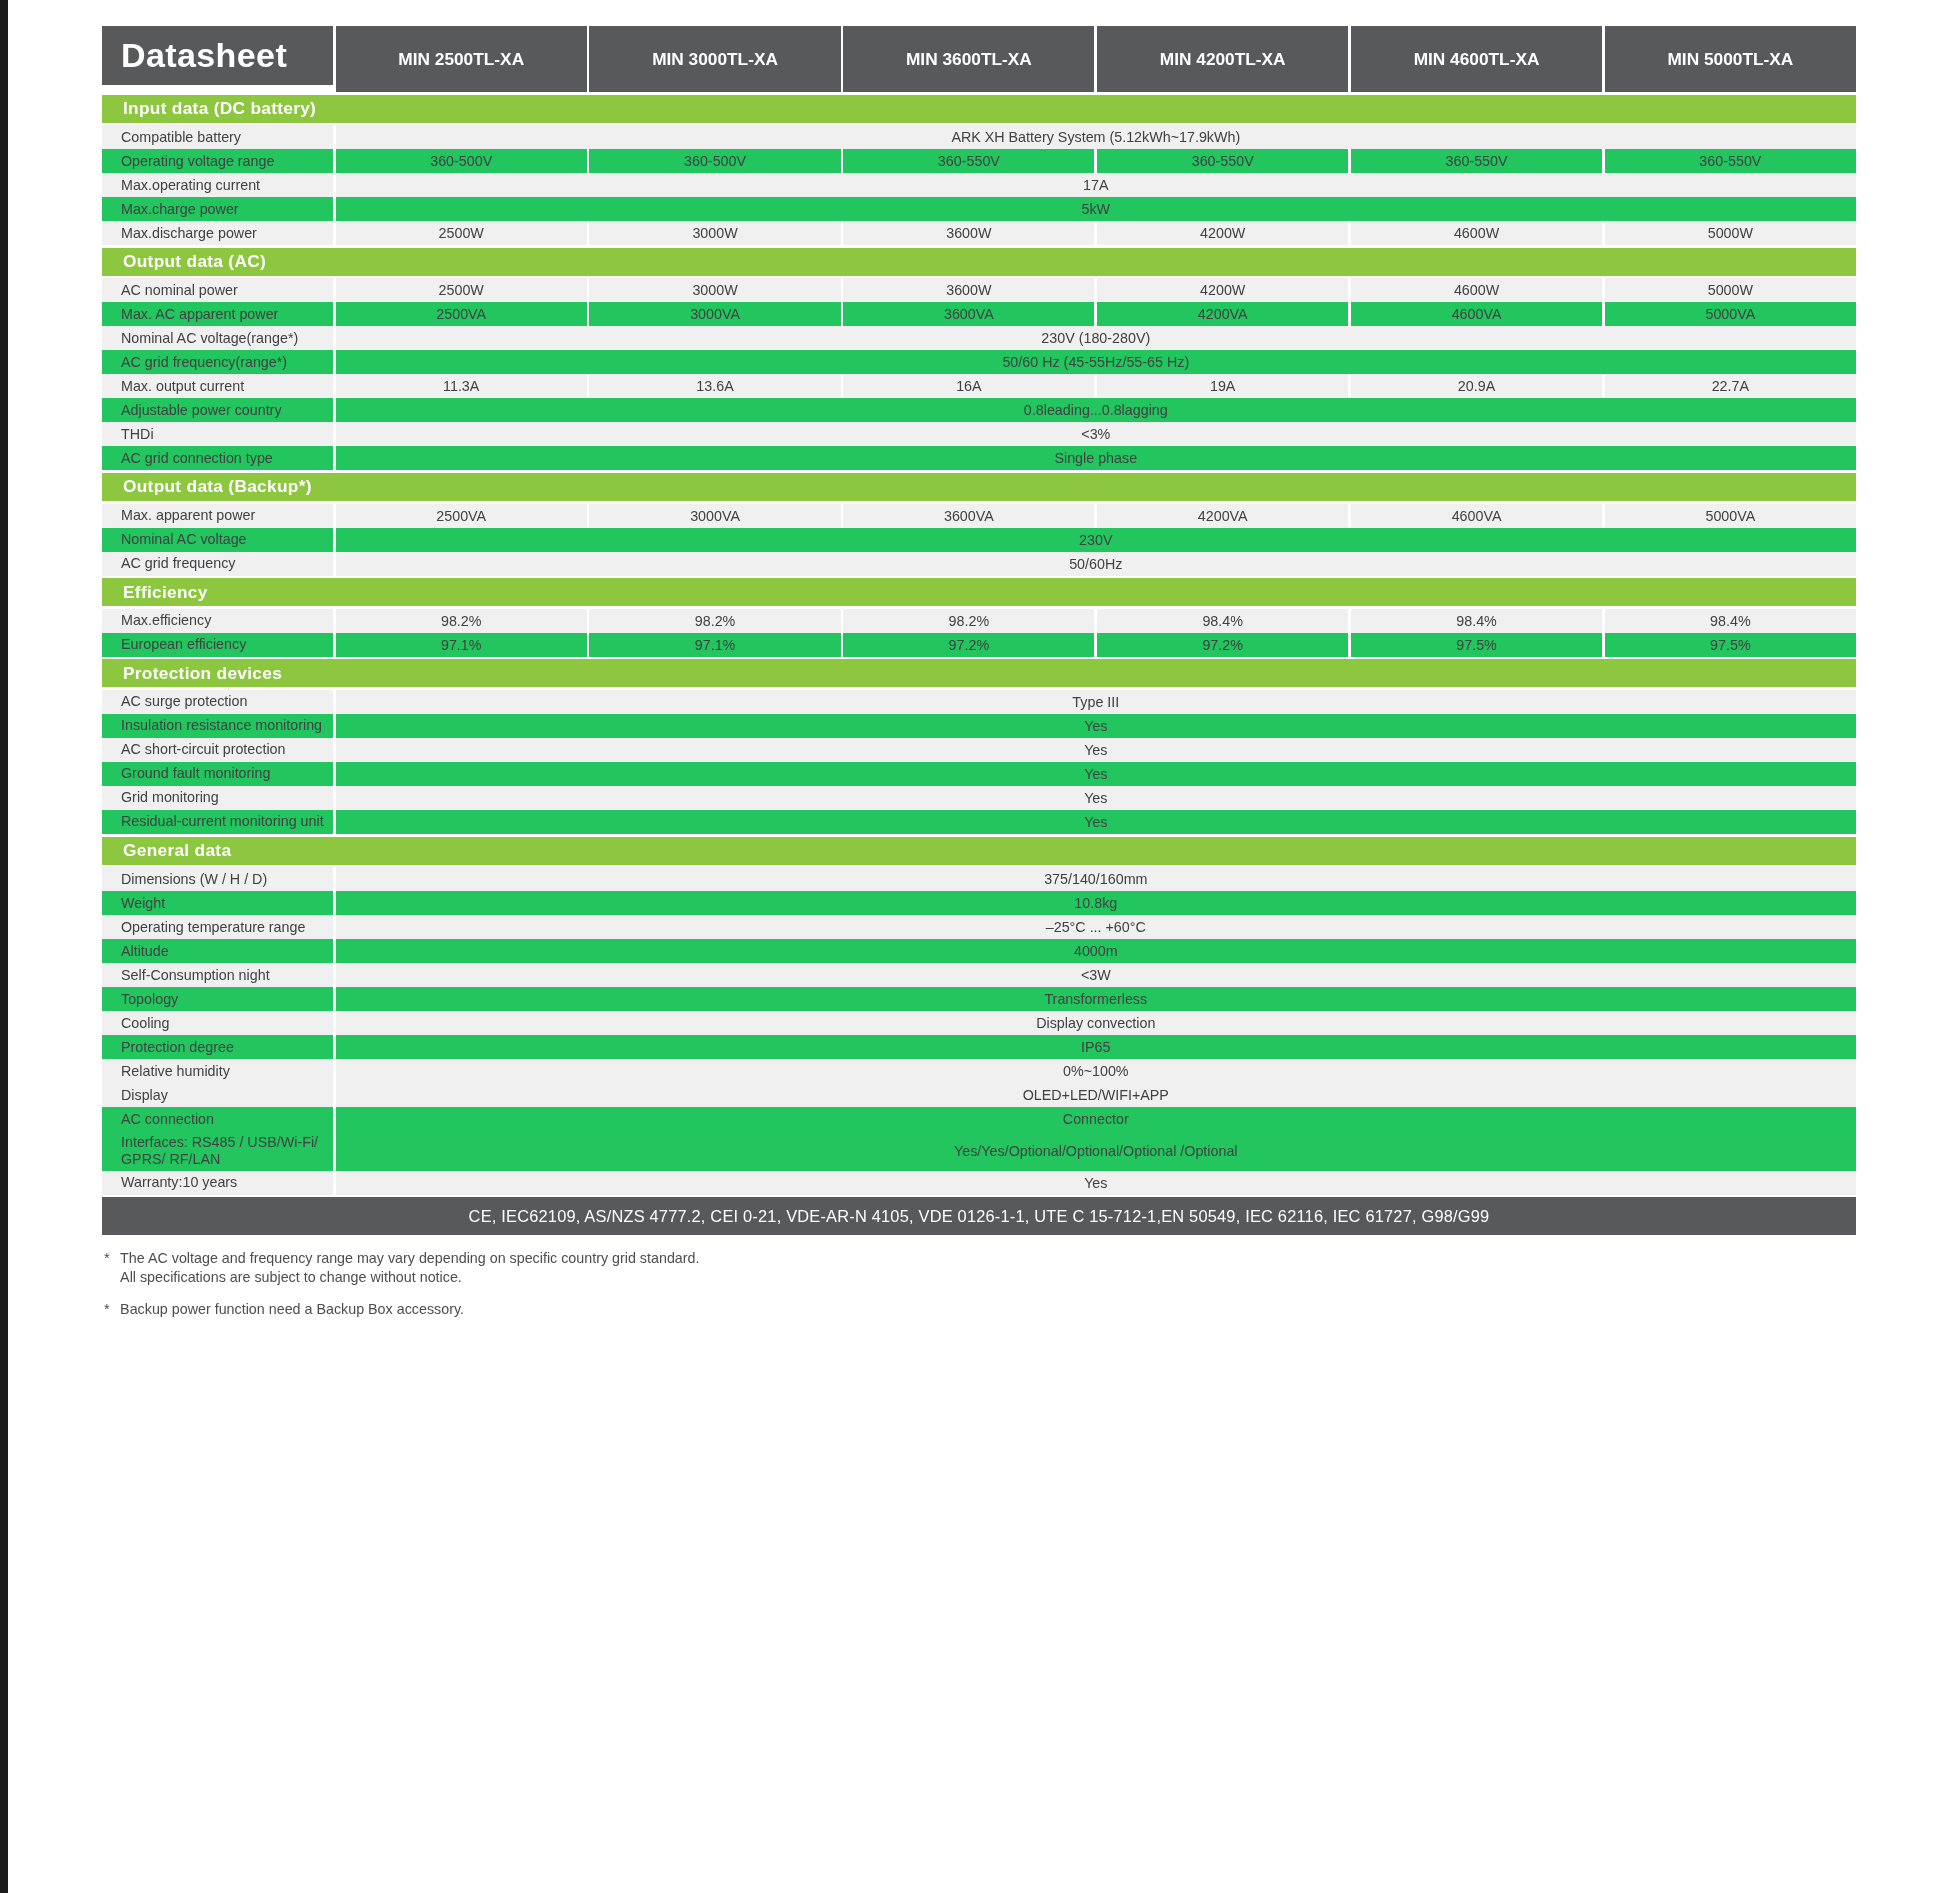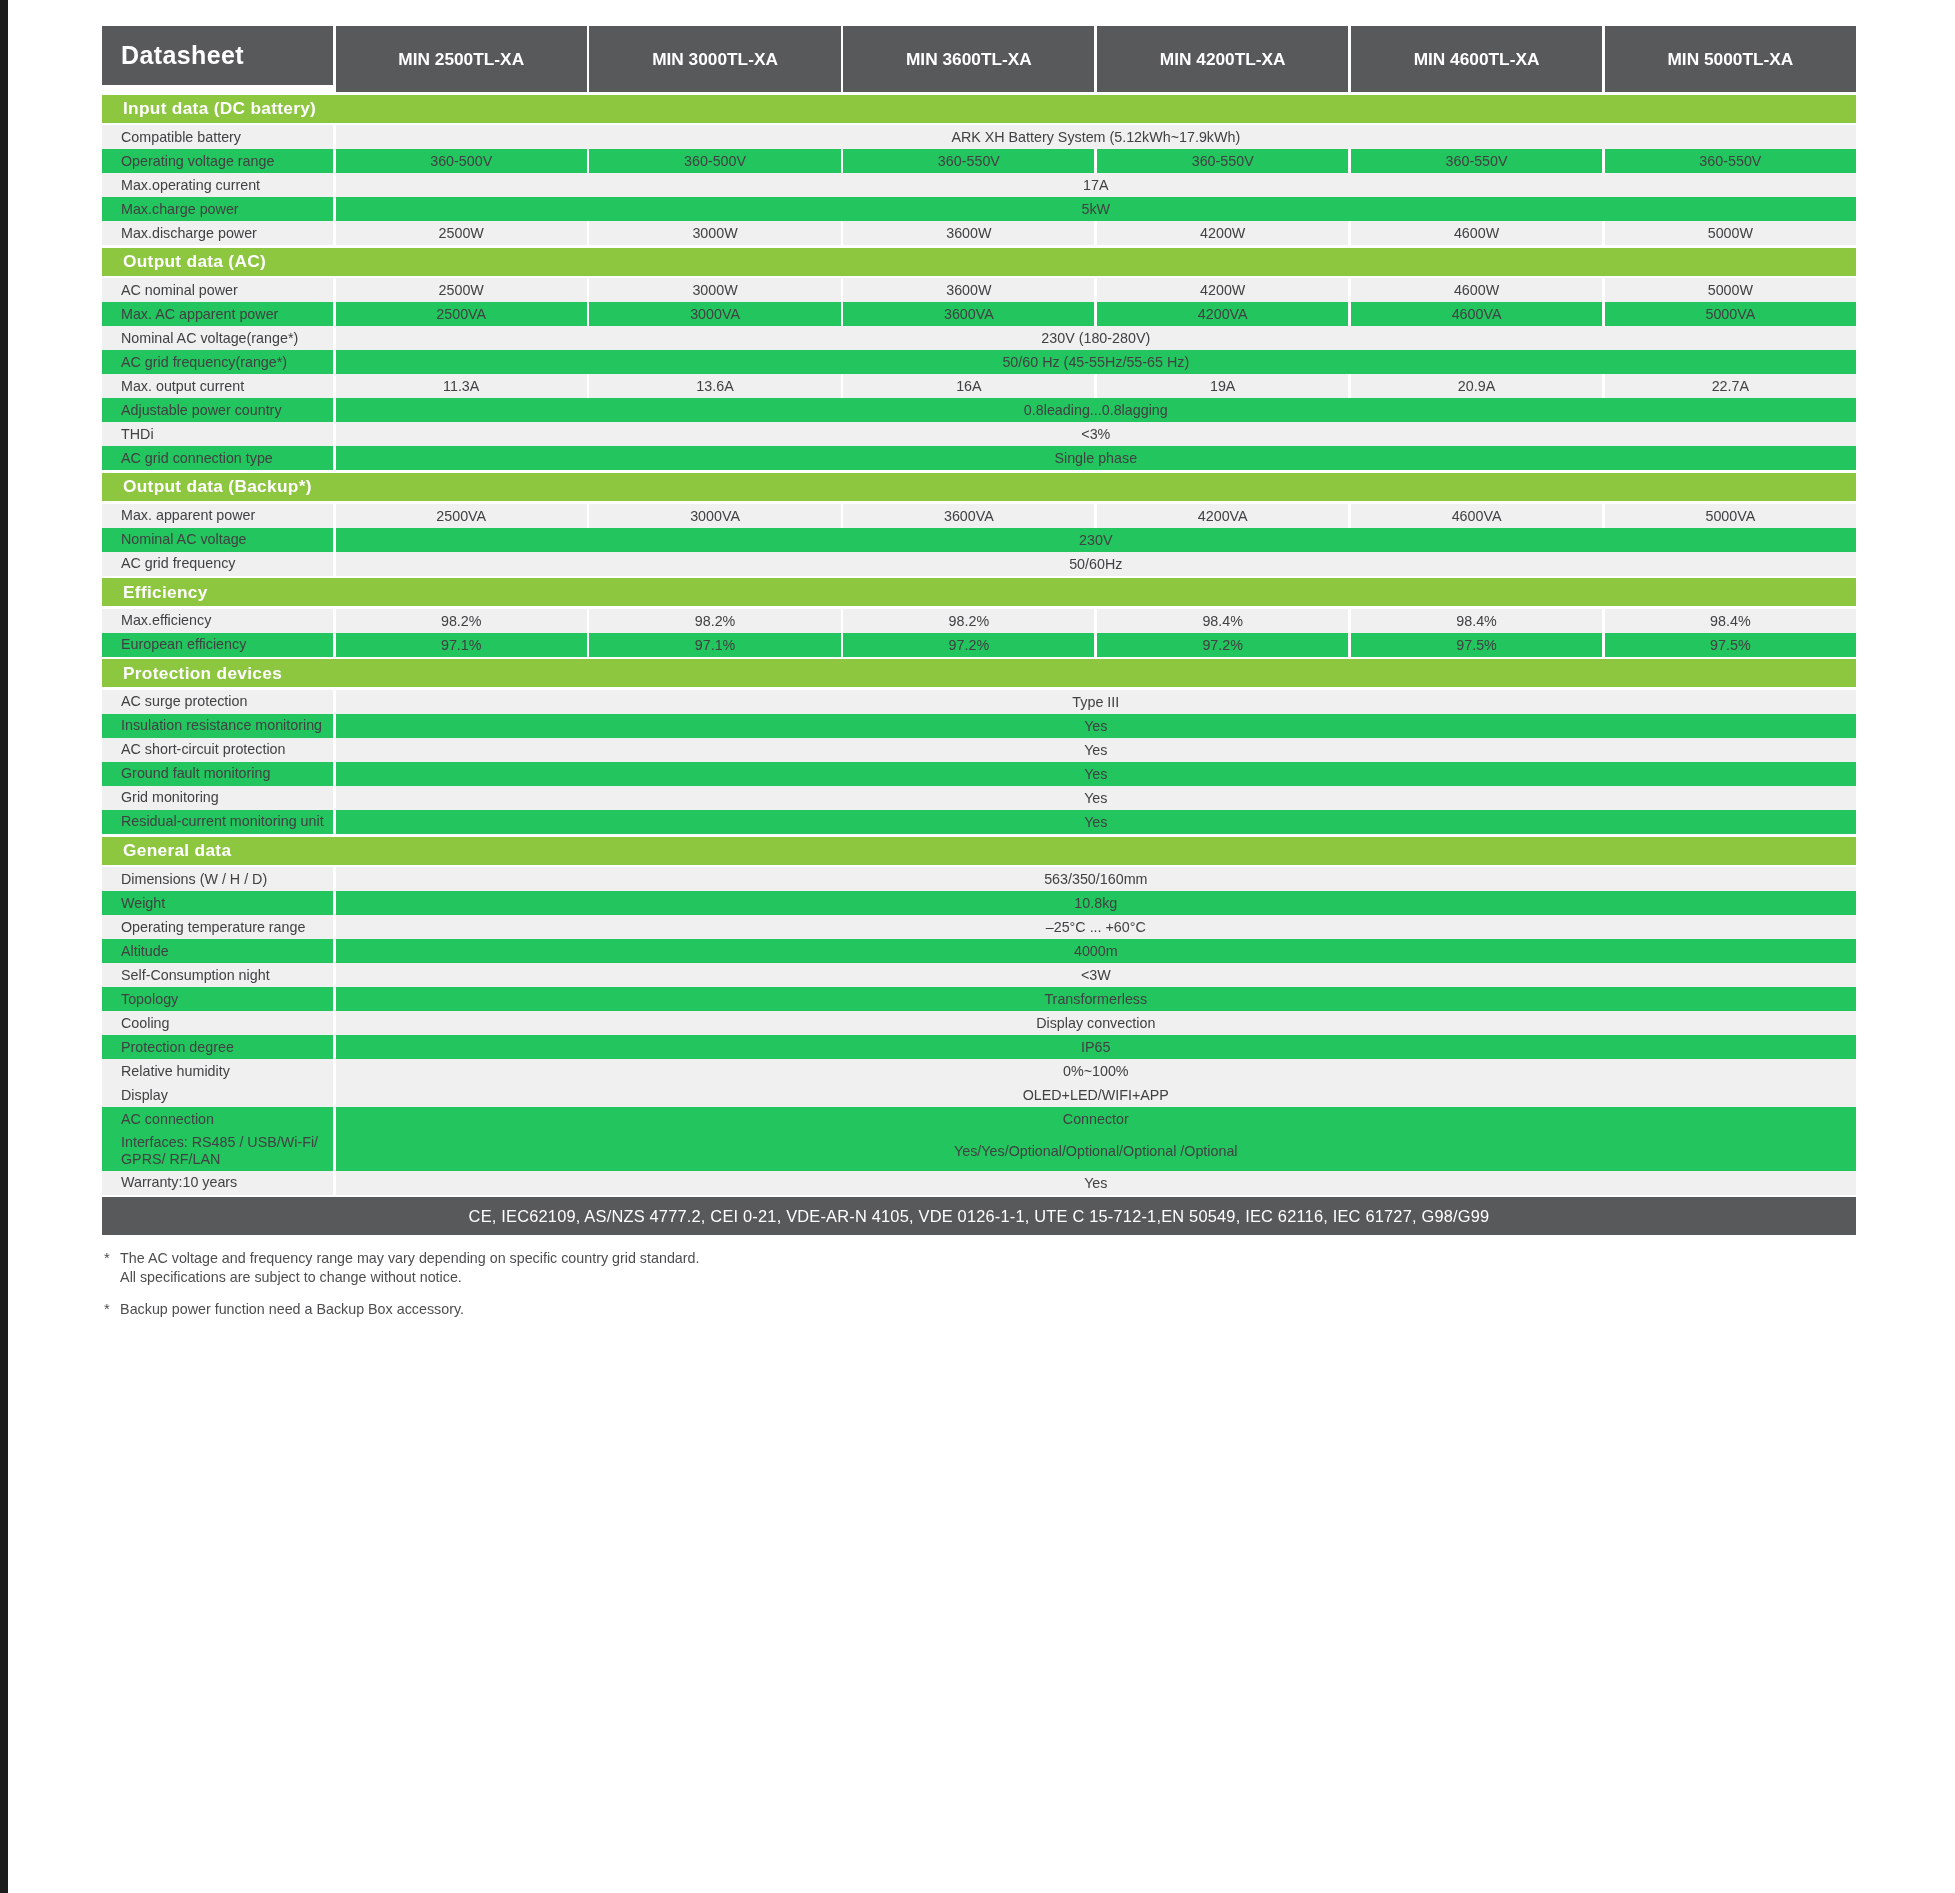--- a/index.html
+++ b/index.html
@@ -32,21 +32,21 @@
     display: grid;
     grid-template-columns: 231px repeat(6, 1fr);
     column-gap: 2.6px;
   }
 
   
   .thead { margin-bottom: 2.6px; }
   .title-cell {
     background: #58595B;
     color: #ffffff;
-    font-size: 25px;
+    font-size: 34px;
     font-weight: 700;
     letter-spacing: 0.4px;
     height: 59px;
     display: flex; align-items: center;
     padding-left: 19px;
   }
   .model-cell {
     background: #58595B;
     color: #ffffff;
     font-size: 17.3px;
@@ -272,21 +272,21 @@
           <div class="label-cell">Grid monitoring</div>
           <div class="value-cell span">Yes</div>
         </div>
         <div class="row grid-row plain">
           <div class="label-cell">Residual-current monitoring unit</div>
           <div class="value-cell span">Yes</div>
         </div>
         <div class="section-header">General data</div>
         <div class="row grid-row stripe">
           <div class="label-cell">Dimensions (W / H / D)</div>
-          <div class="value-cell span">563/350/160mm</div>
+          <div class="value-cell span">375/140/160mm</div>
         </div>
         <div class="row grid-row plain">
           <div class="label-cell">Weight</div>
           <div class="value-cell span">10.8kg</div>
         </div>
         <div class="row grid-row stripe">
           <div class="label-cell">Operating temperature range</div>
           <div class="value-cell span">–25°C ... +60°C</div>
         </div>
         <div class="row grid-row plain">

